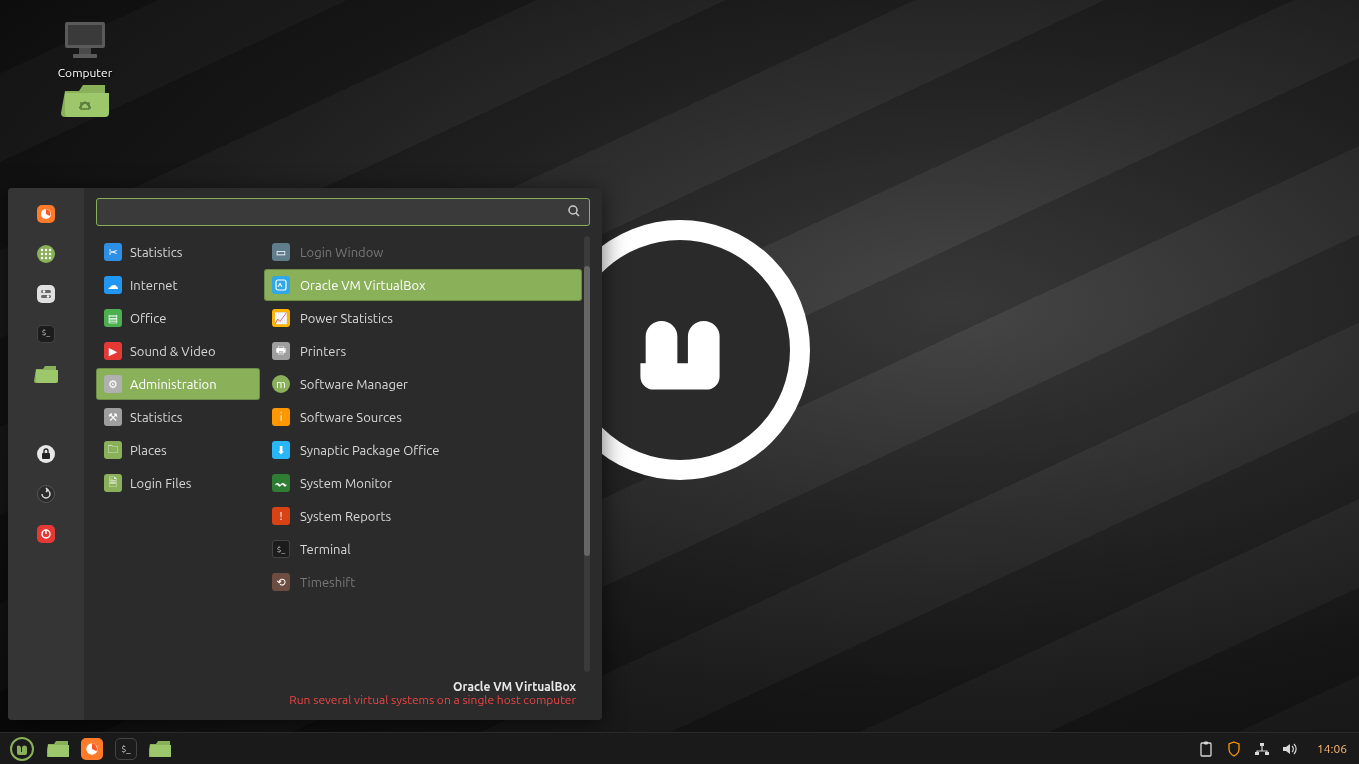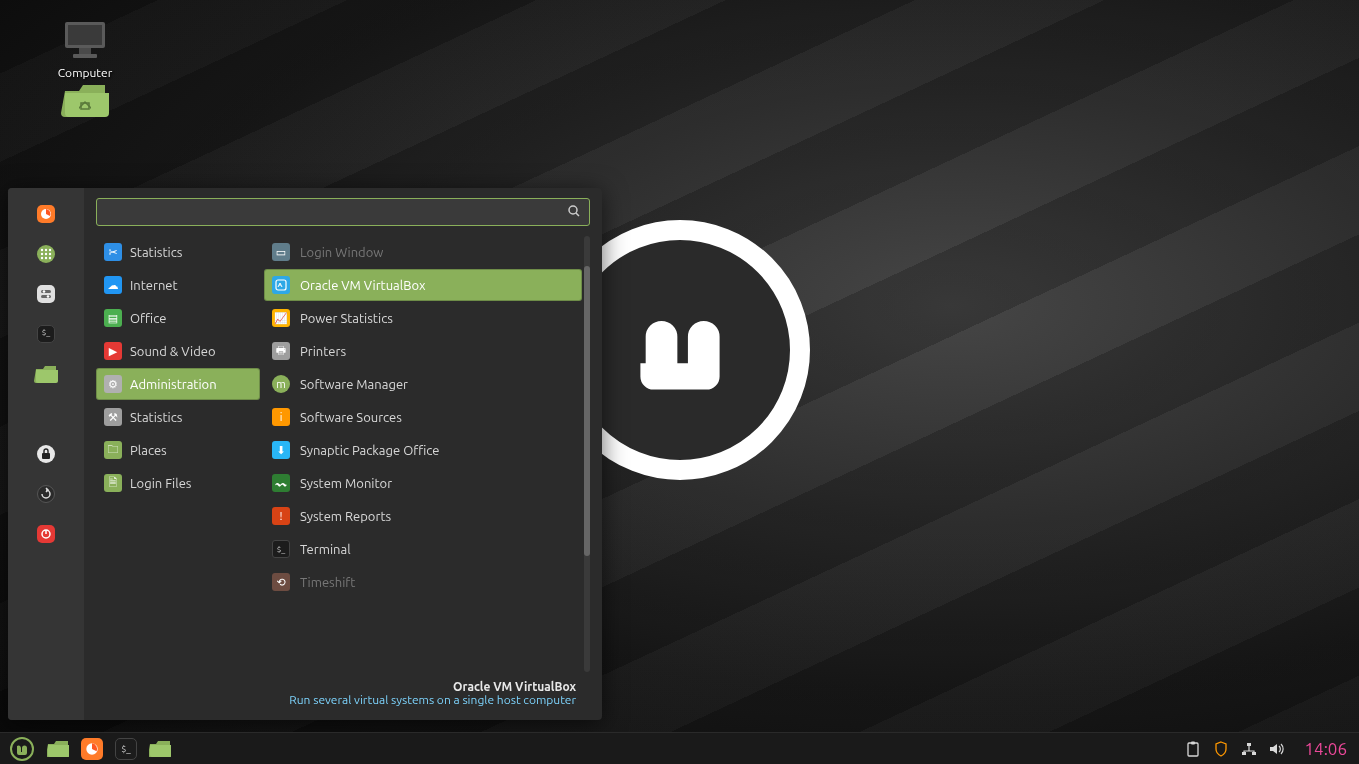--- a/index.html
+++ b/index.html
@@ -79,34 +79,34 @@
   }
   .app-item.dim { color: #777; }
   .app-item.selected { background: #8ab05a; color: #fff; border: 1px solid rgba(0,0,0,0.2); padding: 6px 7px; }
   .scrollbar { width: 6px; background: #3a3a3a; border-radius: 3px; position: relative; margin-left: 2px; }
   .scroll-thumb { position: absolute; top: 30px; left: 0; right: 0; height: 290px; background: #666; border-radius: 3px; }
 
   .menu-footer {
     padding: 8px 14px 10px 14px; text-align: right; font-size: 12px;
   }
   .menu-footer .title { font-weight: bold; color: #e8e8e8; }
-  .menu-footer .desc { color: #7dd3fc; }
+  .menu-footer .desc { color: #ef4444; }
 
   
   .taskbar {
     position: absolute; left: 0; right: 0; bottom: 0; height: 32px;
     background: #1a1a1a; display: flex; align-items: center; padding: 0 6px;
     border-top: 1px solid #2a2a2a;
   }
   .taskbar-left { display: flex; align-items: center; gap: 6px; }
   .taskbar-right { margin-left: auto; display: flex; align-items: center; gap: 10px; padding-right: 6px; }
   .task-btn { width: 28px; height: 24px; display:flex; align-items:center; justify-content:center; cursor:pointer; border-radius: 2px; }
   .task-btn.launcher { width: 32px; height: 32px; background: #1a1a1a; }
   .tray-item { color: #d8d8d8; cursor: pointer; display:flex; align-items:center; justify-content:center; width: 18px; height: 18px; }
-  .clock { color: #ec4899; font-size: 17px; margin-left: 8px; }
+  .clock { color: #fdba74; font-size: 12px; margin-left: 8px; }
 
   
   .ic { width: 18px; height: 18px; border-radius: 3px; display:inline-flex; align-items:center; justify-content:center; font-size:11px; color:#fff; }
 </style>
 </head>
 <body>
 
 <div class="wallpaper">
   <div class="mint-logo">
     <svg viewBox="0 0 100 100">

